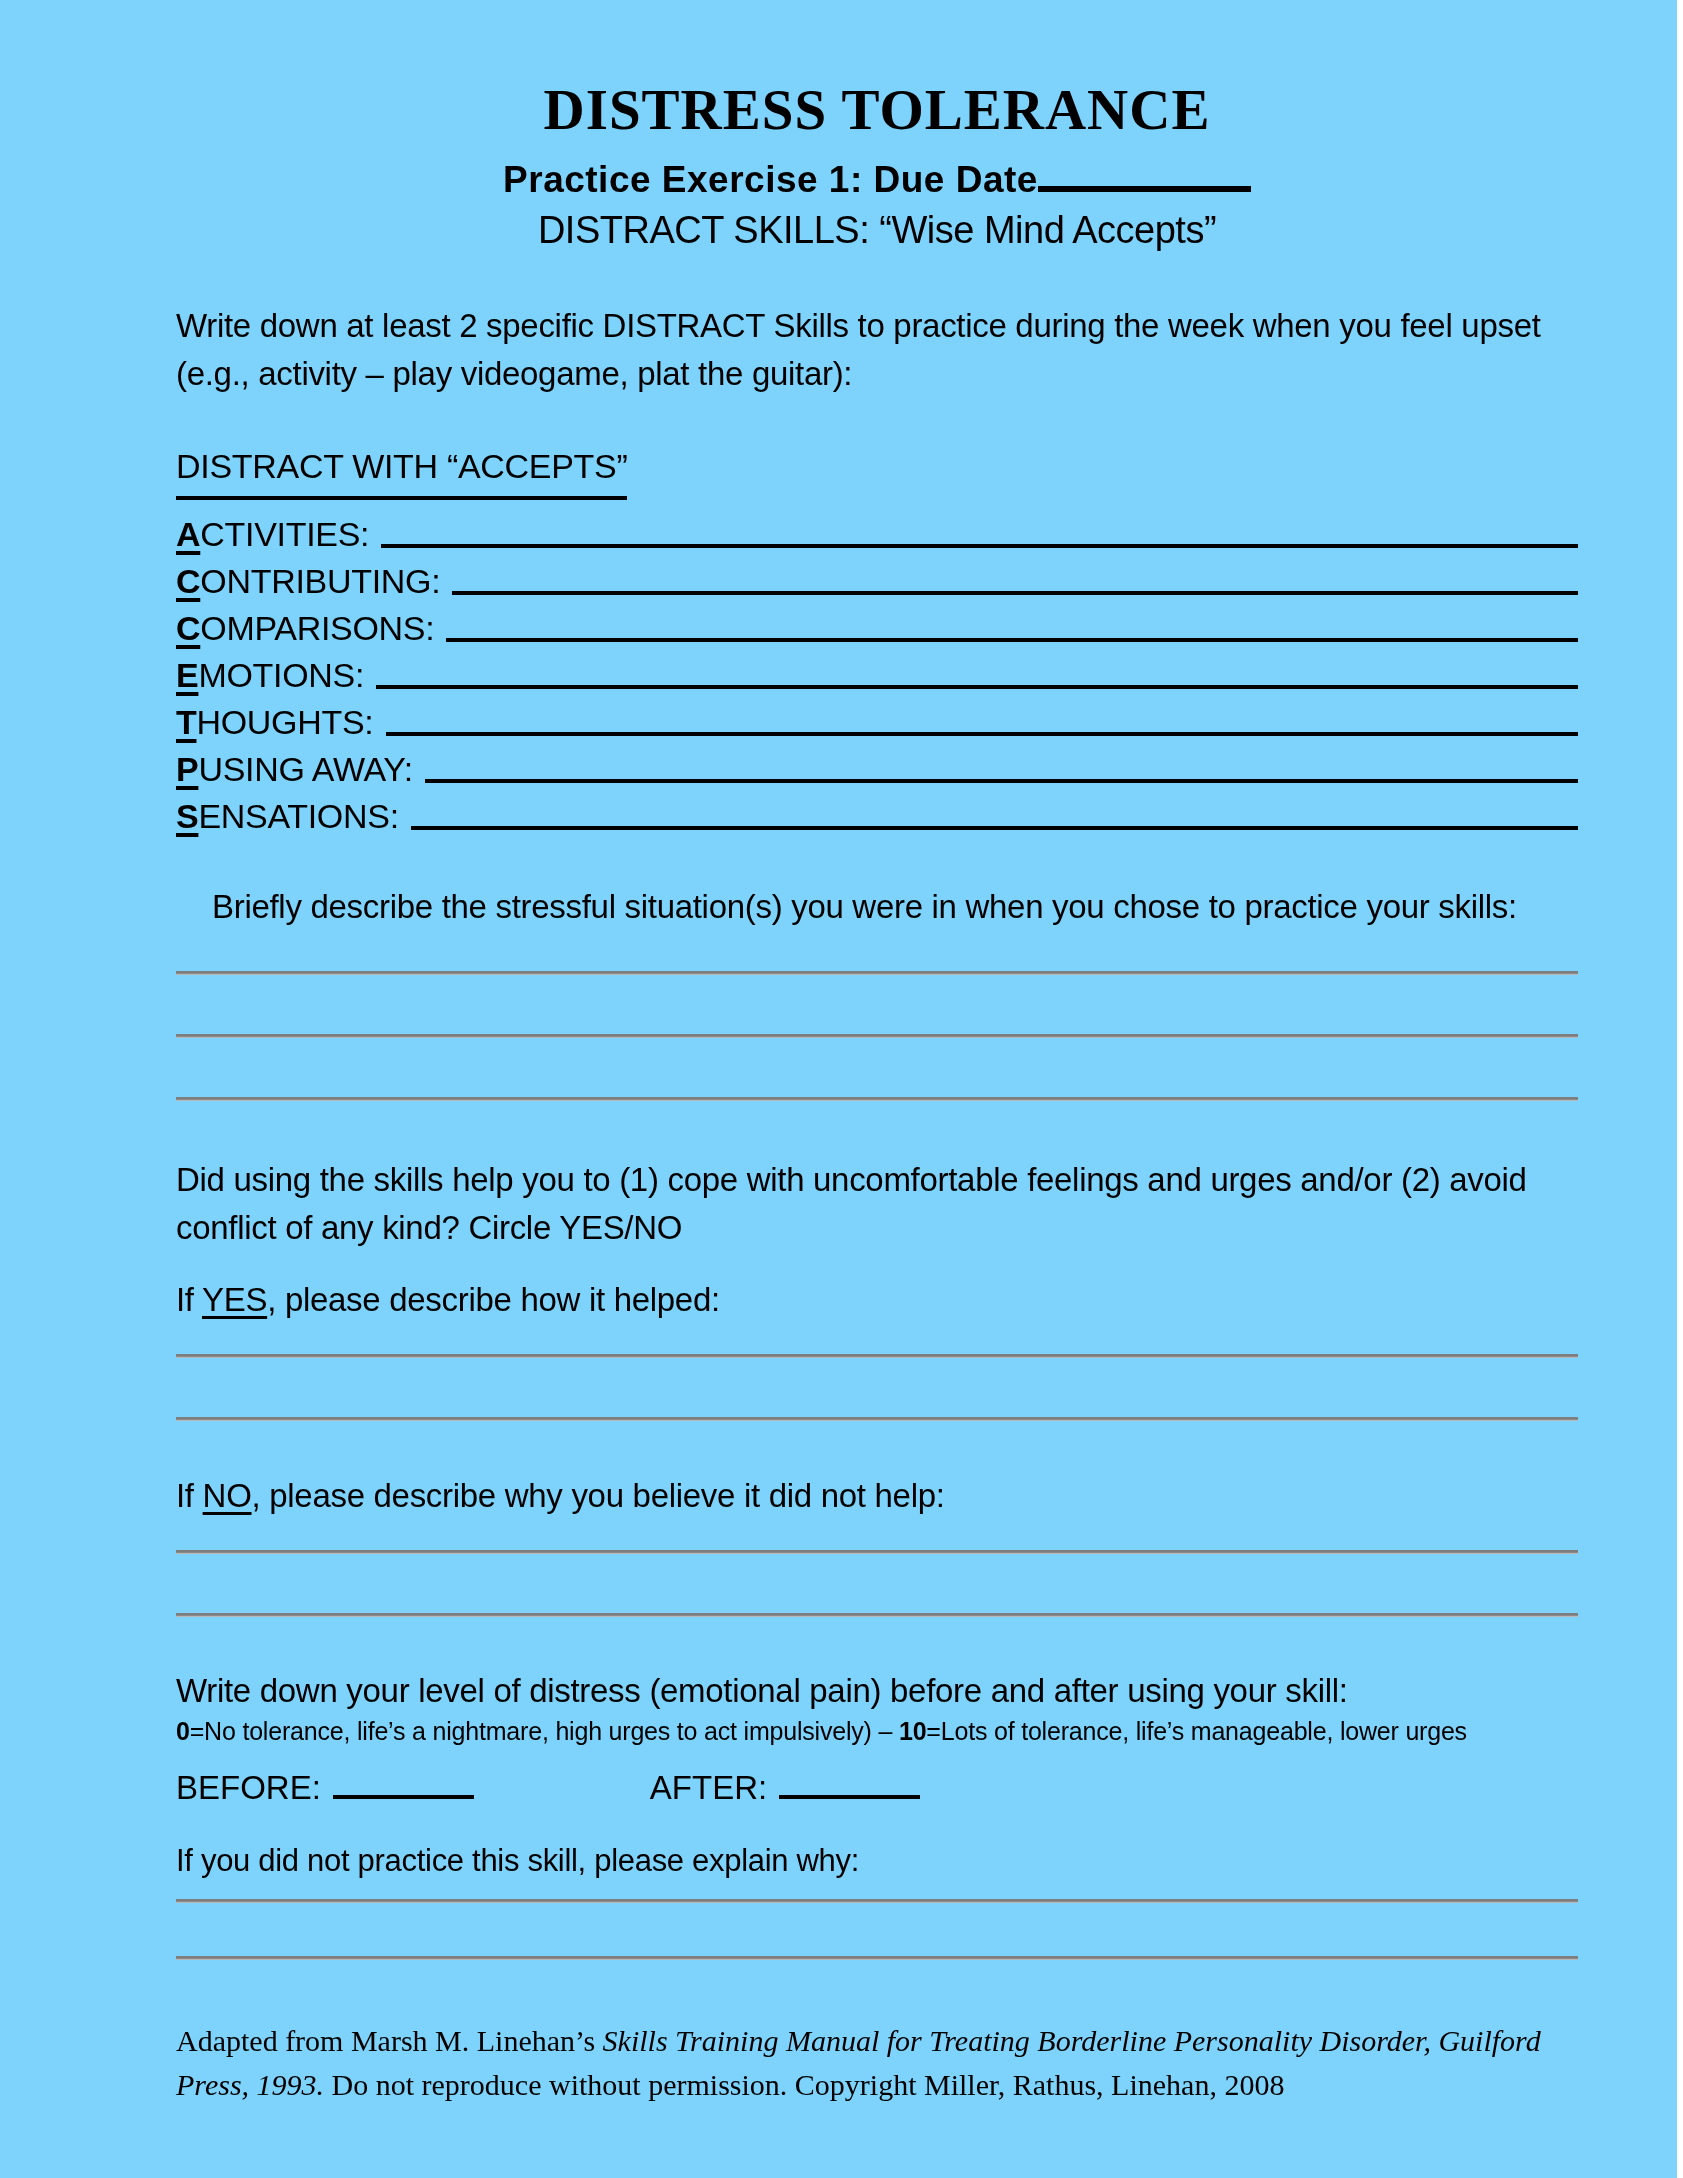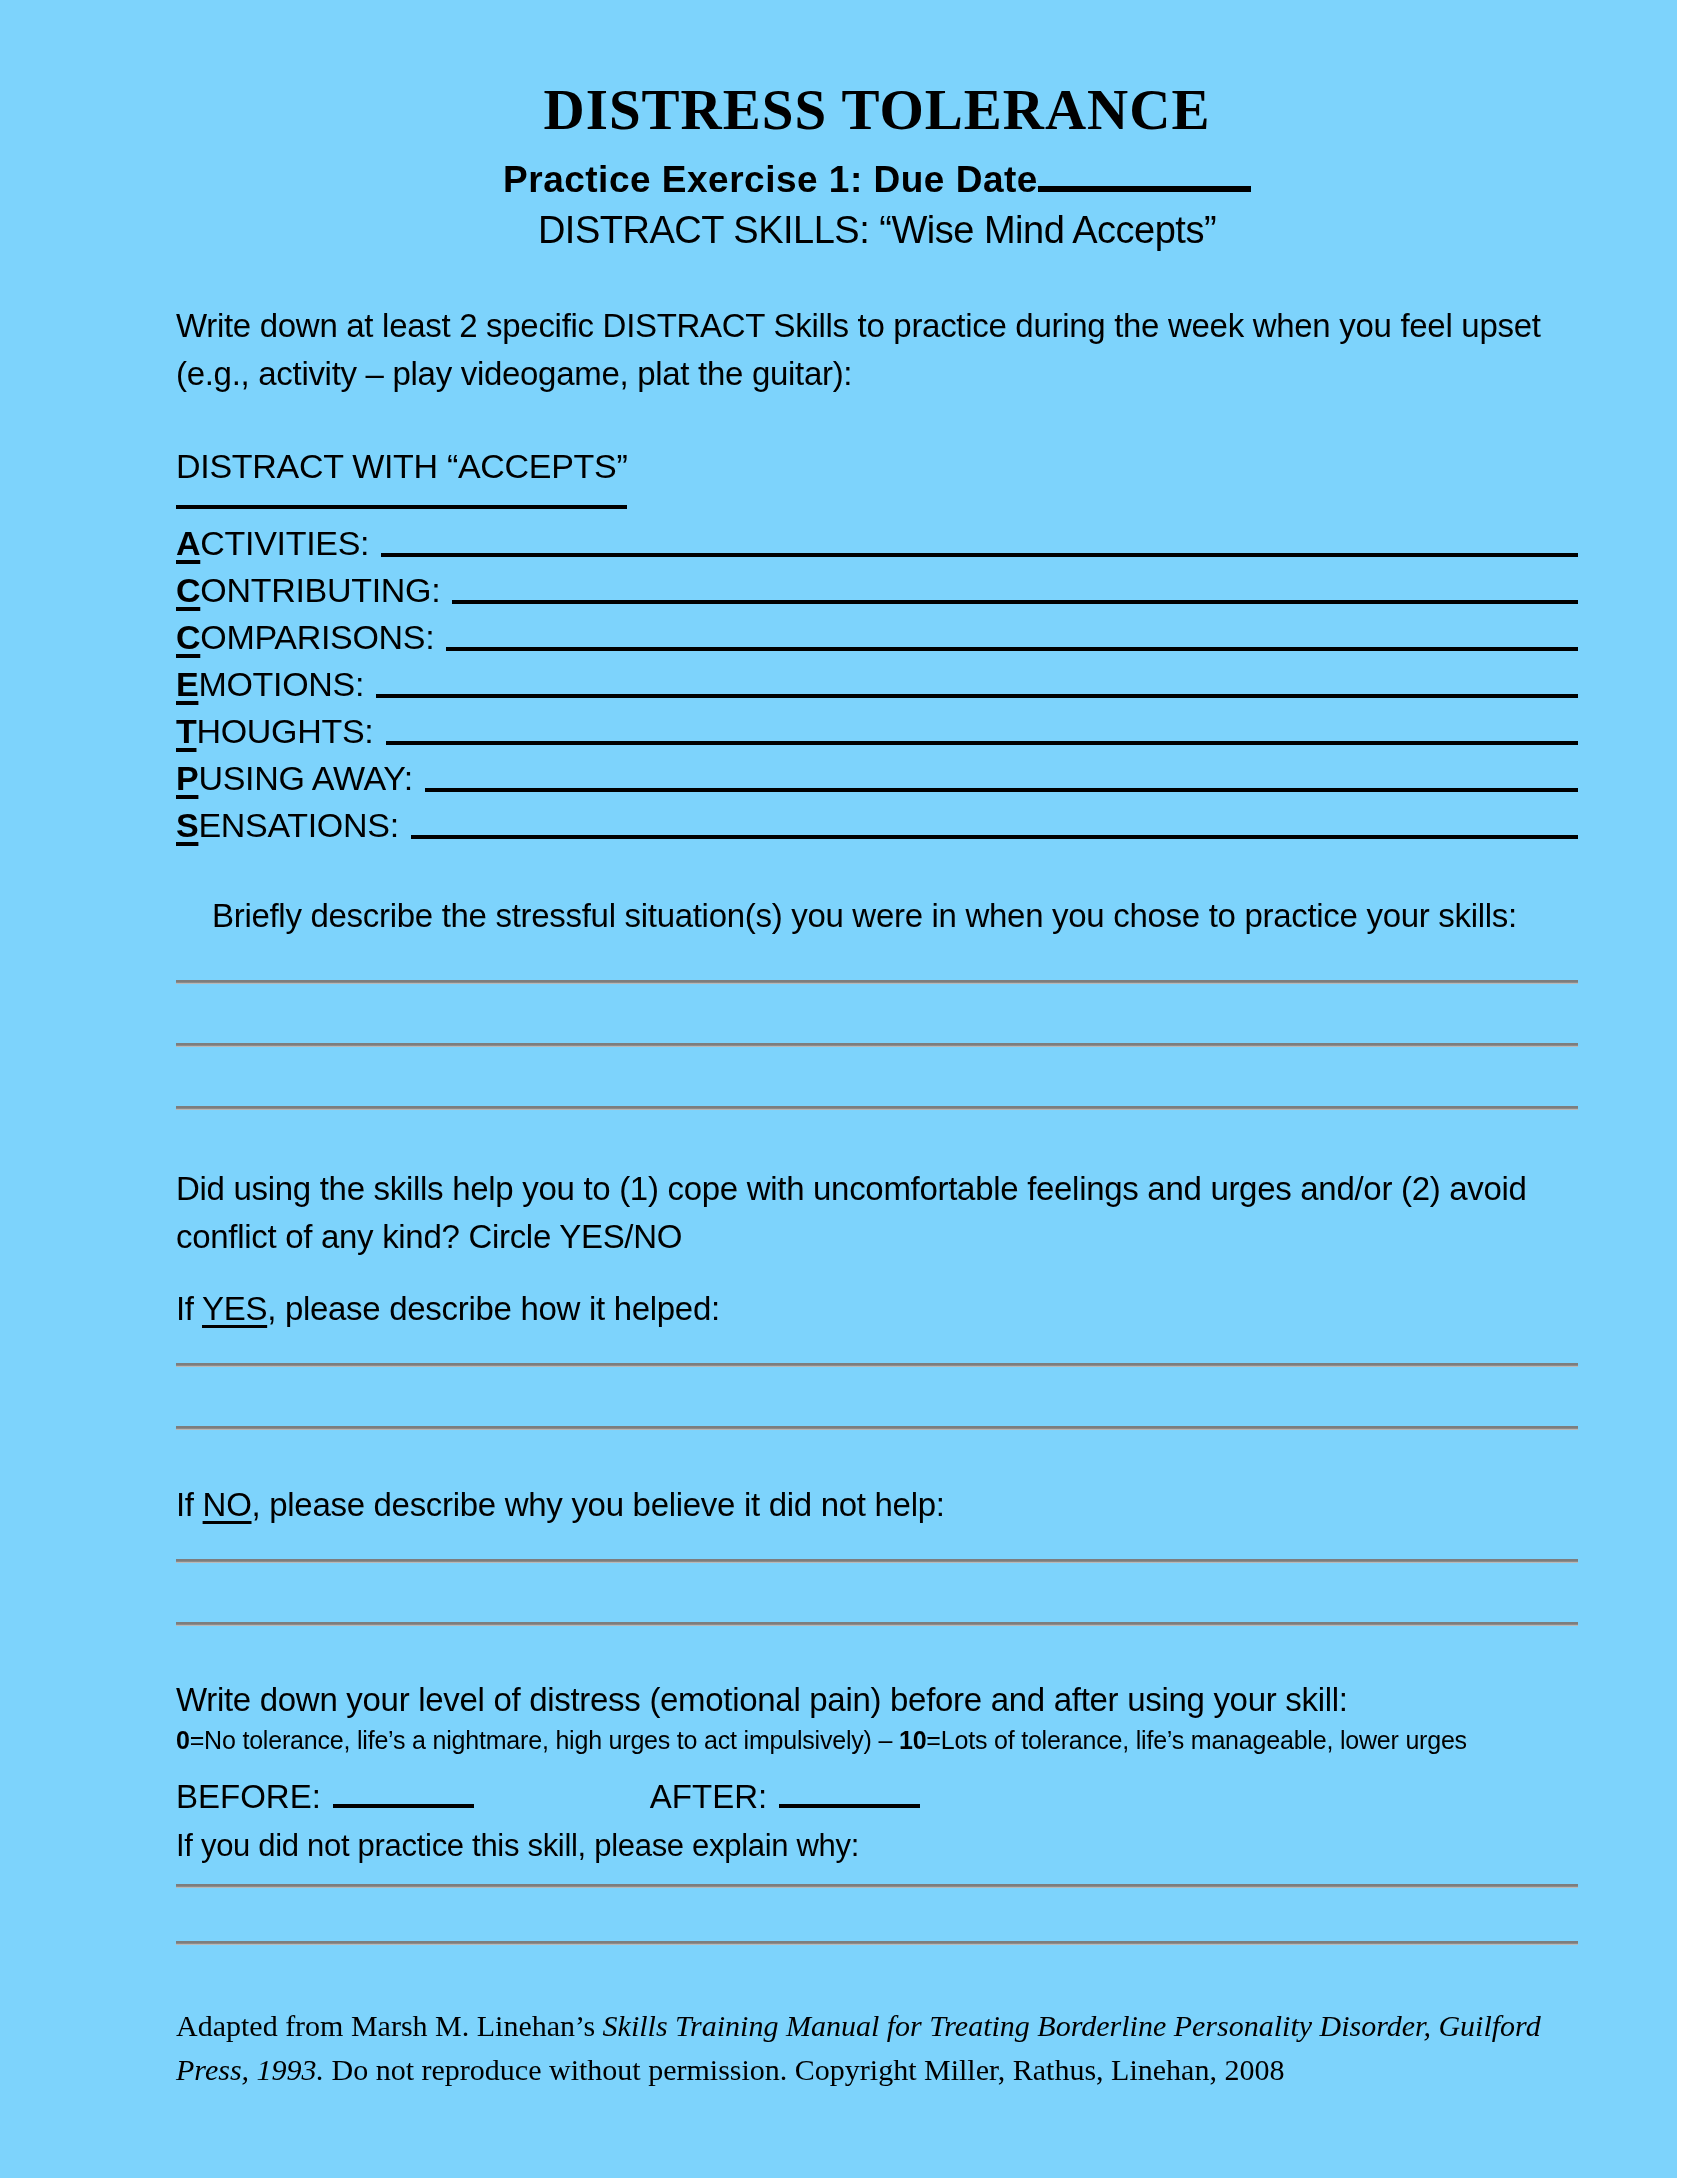--- a/index.html
+++ b/index.html
@@ -44,21 +44,21 @@
   }
   .intro{margin-top:50px;}
   .accepts-heading{
     margin-top:48px;
     font-size:34px;
     line-height:40px;
   }
   .accepts-heading span{
     display:inline-block;
     border-bottom:4px solid #000;
-    padding-bottom:19px;
+    padding-bottom:10px;
     letter-spacing:-0.3px;
   }
   .accepts-row{
     display:flex;
     align-items:flex-end;
     height:47px;
     font-size:34px;
     letter-spacing:-0.3px;
   }
   .accepts-row .lbl{line-height:1.05;white-space:nowrap;}
@@ -97,21 +97,21 @@
     align-items:baseline;
   }
   .ba-line{
     display:inline-block;
     width:141px;
     border-bottom:4px solid #000;
     margin-left:12px;
   }
   .ba-gap{display:inline-block;width:176px;}
   .small-prompt{
-    margin-top:4px;
+    margin-top:28px;
     font-size:31px;
     line-height:44px;
     letter-spacing:-0.3px;
   }
   .footer{
     margin-top:59px;
     font-family:"Liberation Serif","DejaVu Serif",serif;
     font-size:30px;
     line-height:44px;
   }

